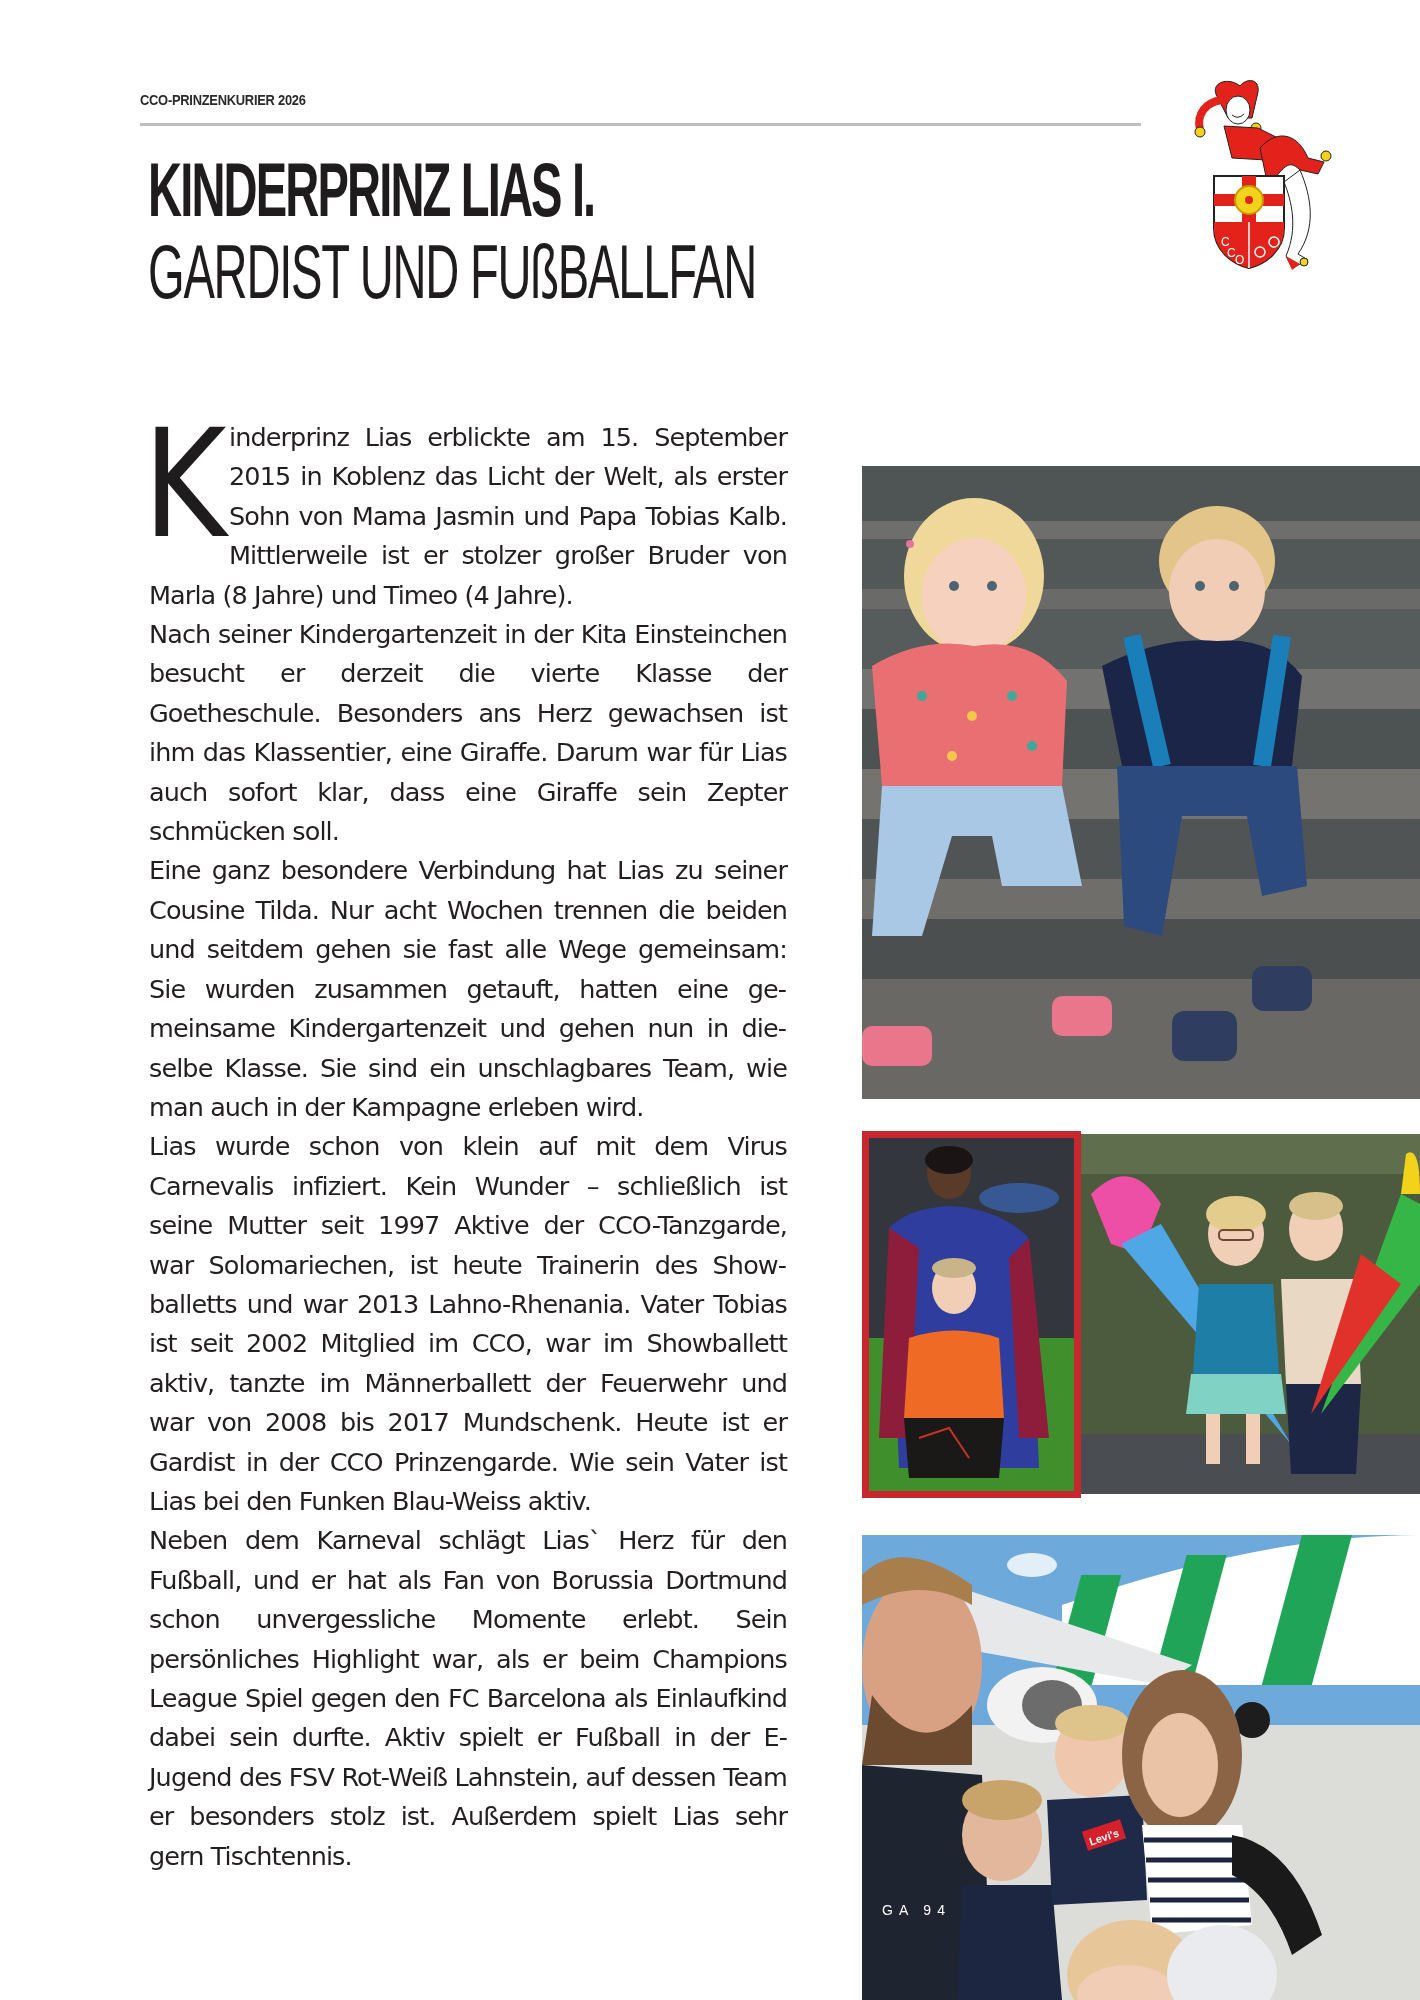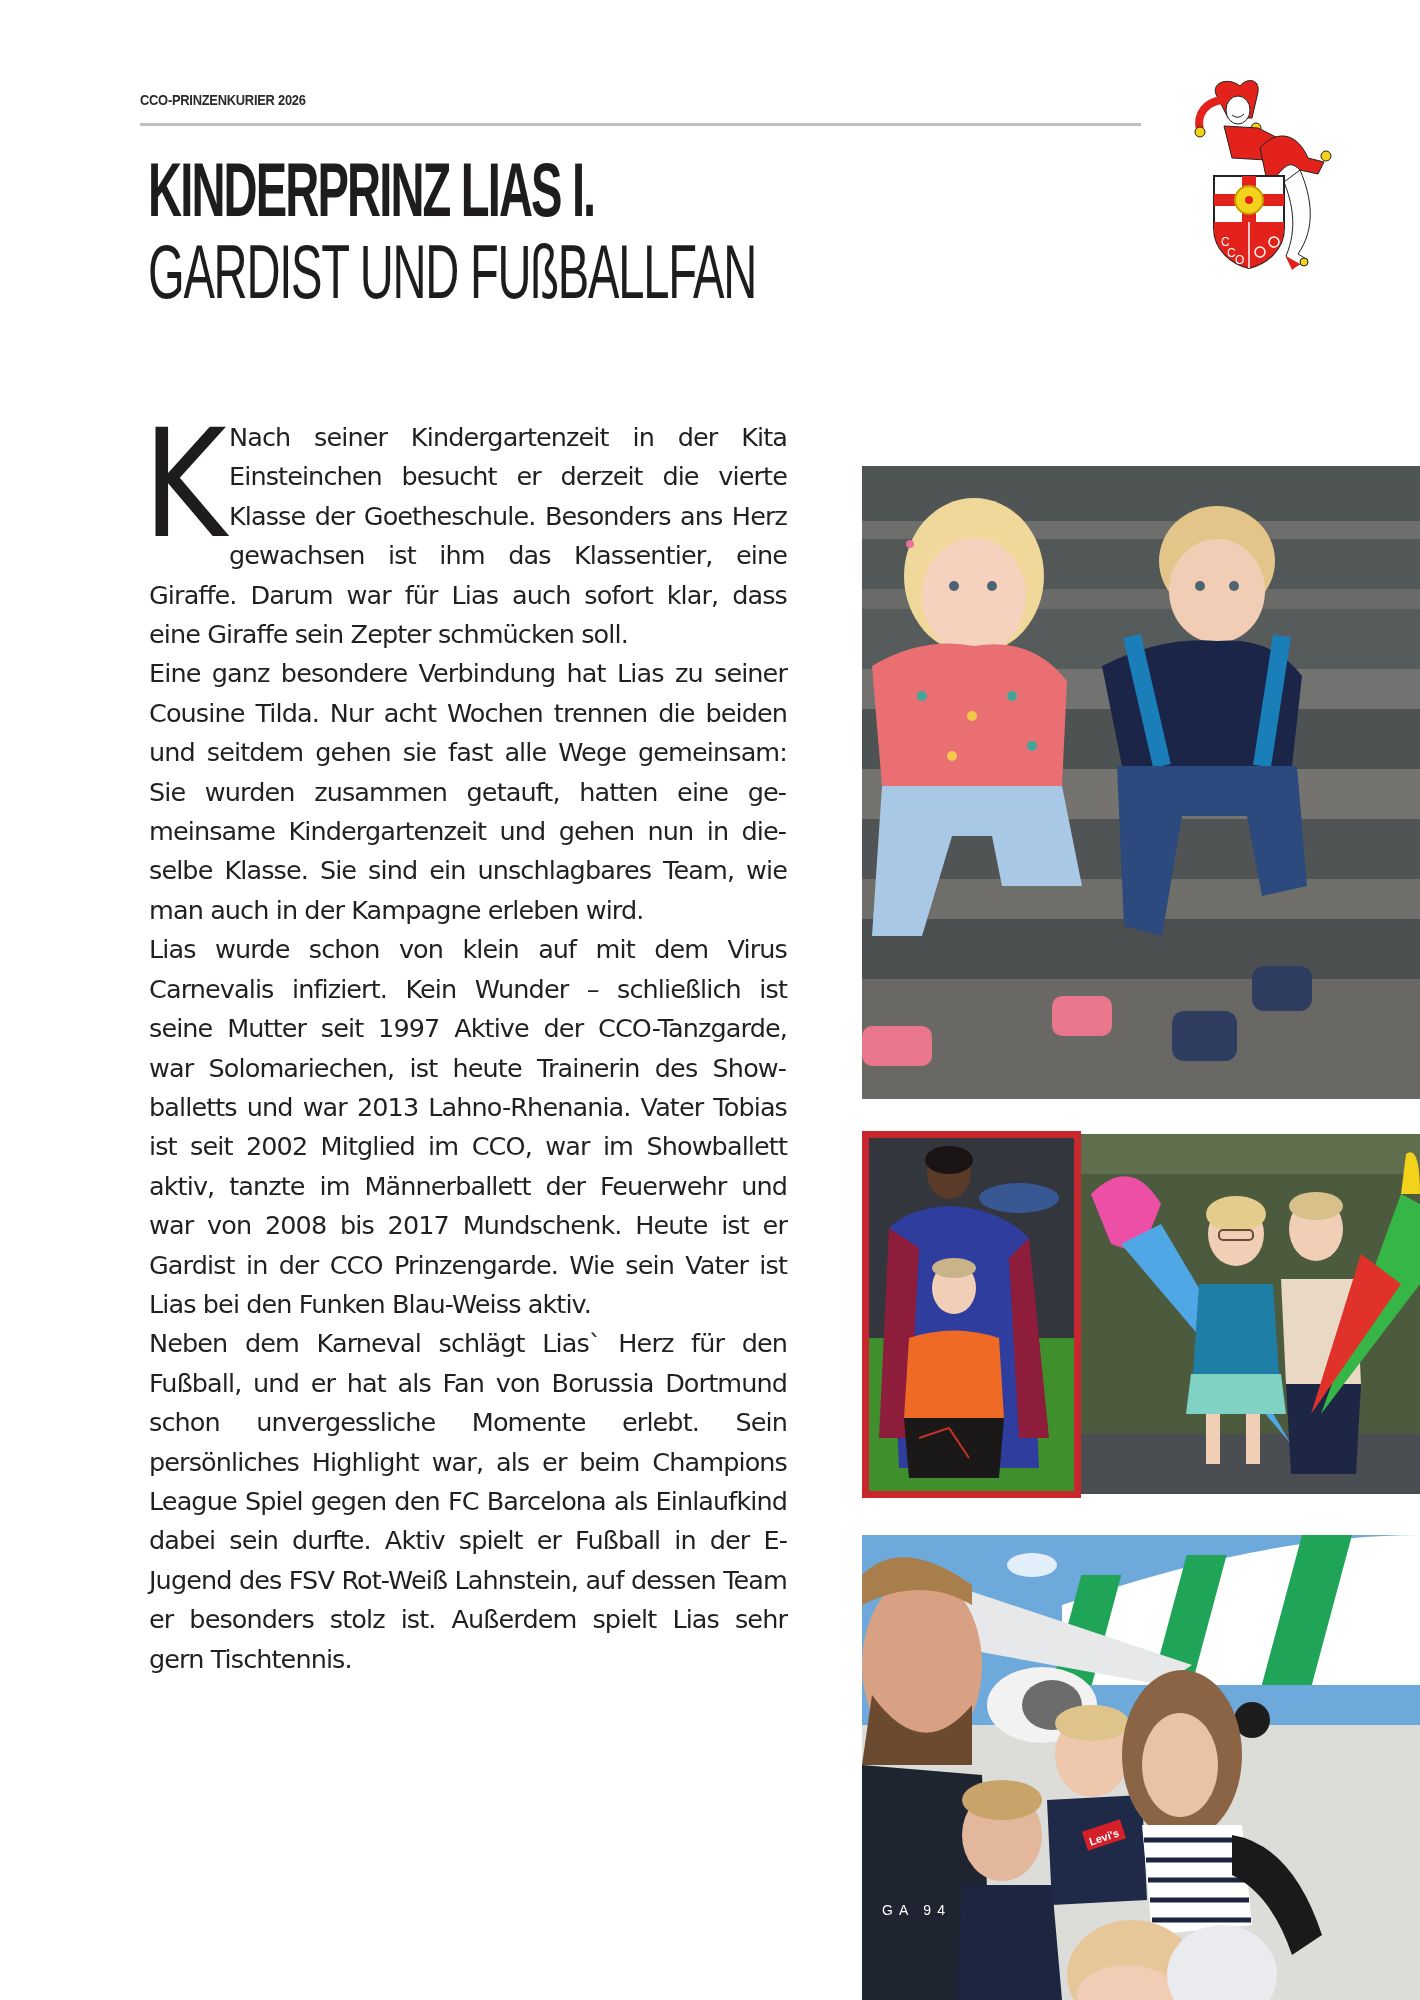--- a/index.html
+++ b/index.html
@@ -75,20 +75,21 @@
     <text x="33" y="168" font-size="12" fill="#fff" font-family="Liberation Sans, sans-serif">C</text>
     <text x="39" y="179" font-size="12" fill="#fff" font-family="Liberation Sans, sans-serif">C</text>
     <text x="47" y="186" font-size="12" fill="#fff" font-family="Liberation Sans, sans-serif">O</text>
     <circle cx="72" cy="174" r="5" fill="none" stroke="#fff" stroke-width="1.5"></circle>
     <circle cx="86" cy="164" r="5" fill="none" stroke="#fff" stroke-width="1.5"></circle>
   </svg>
 </div>
 
 <div class="article">
   <span class="dropcap">K</span>
+  <p>inderprinz Lias erblickte  am 15. September 2015 in Koblenz das Licht der Welt,  als erster Sohn von Mama Jasmin und Papa Tobias Kalb. Mittlerweile ist er stolzer großer Bruder von Marla (8 Jahre) und Timeo (4 Jahre).</p>
   <p>Nach seiner Kindergartenzeit in der Kita Einstein­chen besucht er derzeit die vierte Klasse der Goetheschule. Besonders ans Herz gewachsen ist ihm das Klassentier, eine Giraffe. Darum war für Lias auch sofort klar, dass eine Giraffe sein Zepter schmücken soll.</p>
   <p>Eine ganz besondere Verbindung hat Lias zu seiner Cousine Tilda. Nur acht Wochen trennen die beiden und seitdem gehen sie fast alle Wege gemeinsam: Sie wurden zusammen getauft, hatten eine ge­meinsame Kindergartenzeit und gehen nun in die­selbe Klasse. Sie sind ein unschlagbares Team, wie man auch in der Kampagne erleben wird.</p>
   <p>Lias wurde schon von klein auf mit dem Virus Carnevalis infiziert. Kein Wunder – schließlich ist seine Mutter seit 1997 Aktive der CCO-Tanzgarde, war Solomariechen, ist heute Trainerin des Show­balletts und war 2013 Lahno-Rhenania. Vater Tobias ist seit 2002 Mitglied im CCO, war im Showballett  aktiv, tanzte im Männerballett der Feuerwehr und war von 2008 bis 2017 Mund­schenk.  Heute ist er Gardist in der CCO Prinzen­garde. Wie sein Vater ist Lias bei den Funken Blau-Weiss aktiv.</p>
   <p>Neben dem Karneval schlägt Lias` Herz für den Fußball, und er hat als Fan von Borussia Dortmund schon unvergessliche Momente erlebt. Sein persönliches Highlight war, als er beim Champions League Spiel gegen den FC Barcelona als Einlauf­kind dabei sein durfte. Aktiv spielt er Fußball in der E-Jugend des FSV Rot-Weiß Lahnstein, auf dessen Team er besonders stolz ist. Außerdem spielt Lias sehr gern Tischtennis.</p>
 </div>
 
 <div class="photo photo-1">
   <svg viewBox="0 0 558 633" preserveAspectRatio="none">
     <rect width="558" height="633" fill="#5b5f5f"></rect>
     <rect y="0" width="558" height="55" fill="#4f5454"></rect>

